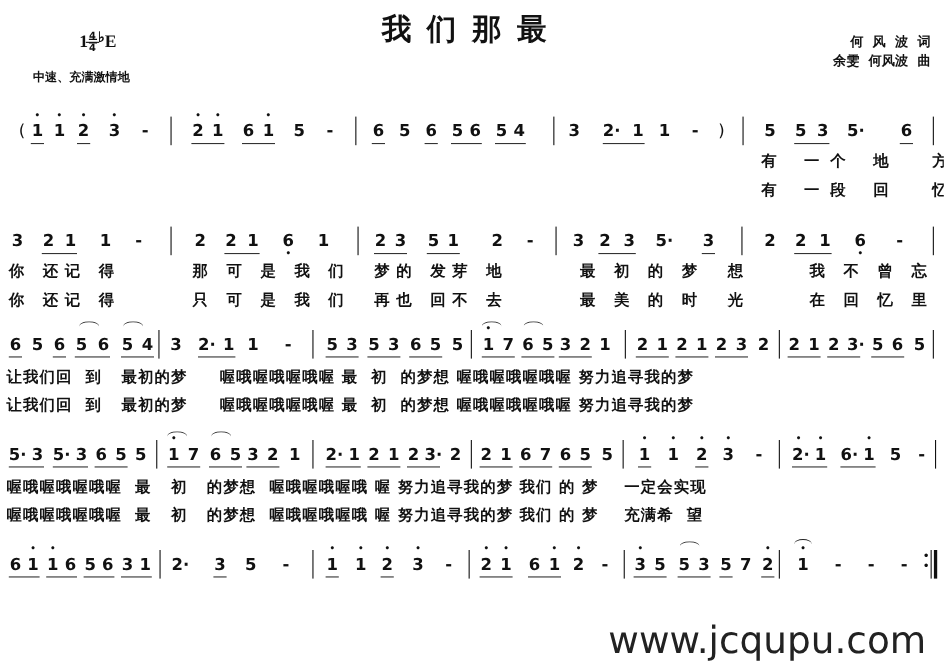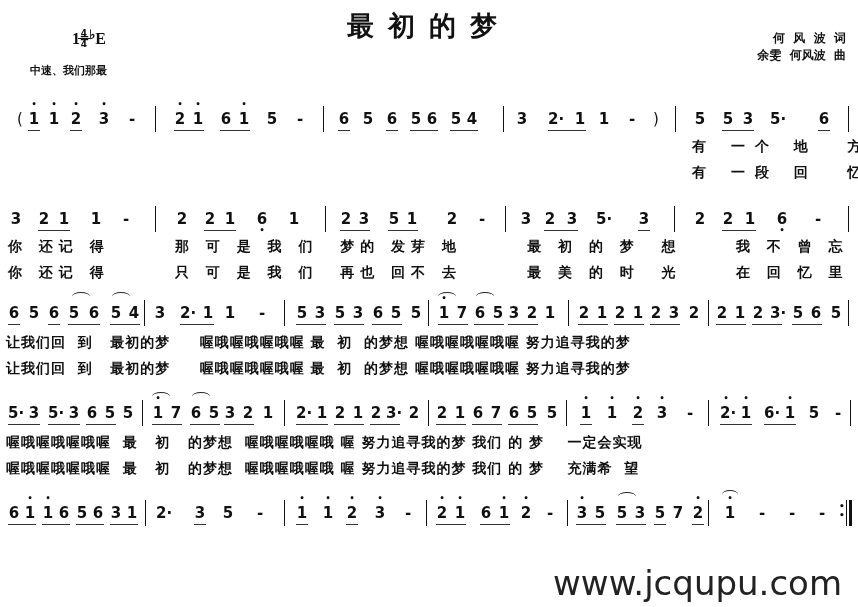--- a/index.html
+++ b/index.html
@@ -36,28 +36,28 @@
   .lyr { position: absolute; font-size: 14px; font-weight: bold; white-space: pre; font-family: "DejaVu Sans", sans-serif; }
   .watermark {
     right: 16px; bottom: 4px; font-size: 34px; color: #222;
     font-family: "DejaVu Sans", "Liberation Sans", sans-serif;
   }
   .final-bar { position: absolute; top: 2px; height: 26px; width: 3px; background:#111; }
 </style>
 </head>
 <body>
 
-<div class="abs title">最初的梦</div>
+<div class="abs title">我们那最</div>
 
 <div class="abs key"><span>1=</span><span class="flat">♭</span><span>E</span></div>
 <div class="abs meter">
   <div>4</div>
   <div class="line">4</div>
 </div>
-<div class="abs tempo">中速、我们那最</div>
+<div class="abs tempo">中速、充满激情地</div>
 <div class="abs credit credit1">何  风  波  词</div>
 <div class="abs credit credit2">余雯  何风波  曲</div>
 
 <div class="abs row" style="top:104px">
   <div class="notes">
     <span class="n" style="left:14px;font-weight:normal">(</span>
     <span class="n dot-hi" style="left:28px">1</span>
     <span class="n dot-hi" style="left:48px">1</span>
     <span class="n dot-hi" style="left:70px">2</span>
     <span class="n dot-hi" style="left:98px">3</span>

